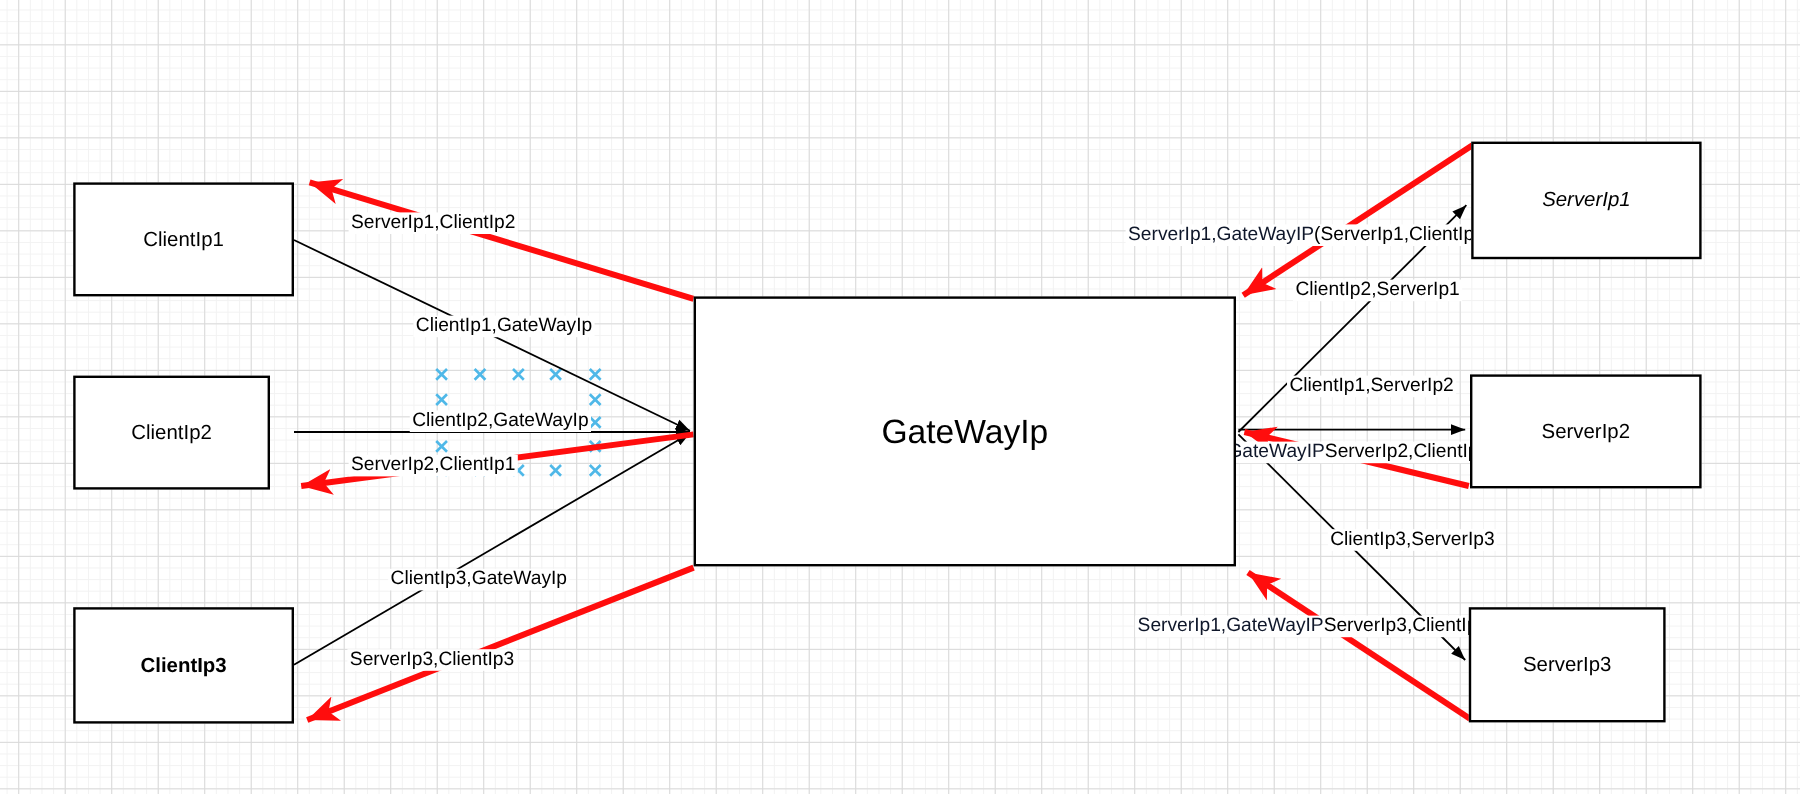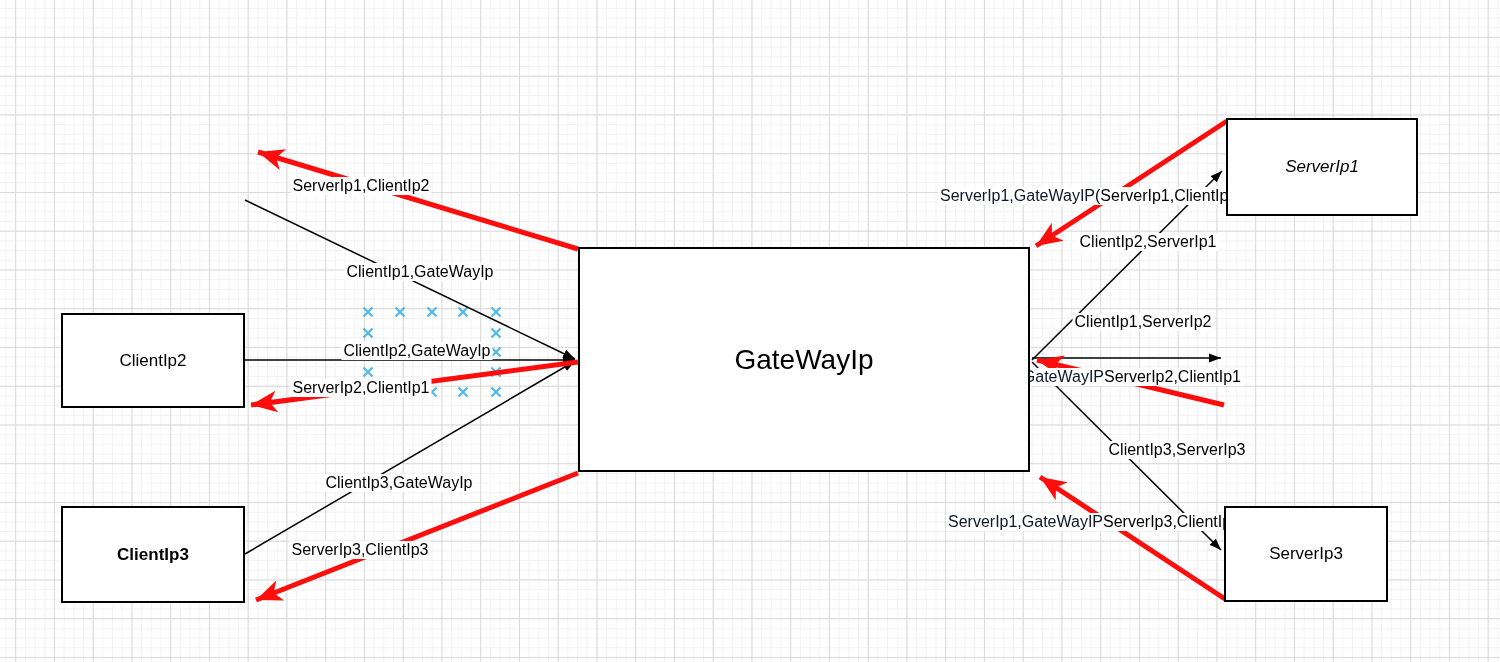--- a/index.html
+++ b/index.html
@@ -96,31 +96,37 @@
   <div class="elabel" style="left:360px;top:550px;">ServerIp3,ClientIp3</div>
 
   <div class="elabel" style="left:1148px;top:242px;">ClientIp2,ServerIp1</div>
   <div class="elabel" style="left:1143px;top:322px;">ClientIp1,ServerIp2</div>
   <div class="elabel" style="left:1177px;top:450px;">ClientIp3,ServerIp3</div>
 
   <div class="elabel anchor-left" style="left:938px;top:196px;"><span class="blue">ServerIp1,GateWayIP</span><span>(ServerIp1,ClientIp2</span></div>
   <div class="elabel anchor-left" style="left:947px;top:377px;"><span class="blue">ServerIp1,GateWayIP</span><span>ServerIp2,ClientIp1</span></div>
   <div class="elabel anchor-left" style="left:946px;top:522px;"><span class="blue">ServerIp1,GateWayIP</span><span>ServerIp3,ClientIp3</span></div>
 
-  <div class="node" style="left:61px;top:313px;width:184px;height:95px;">
+  <div class="node" style="left:61px;top:152px;width:184px;height:95px;">
+    <span>ClientIp1</span>
+  </div>
+  <div class="node" style="left:61px;top:313px;width:164px;height:95px;">
     <span>ClientIp2</span>
   </div>
   <div class="node" style="left:61px;top:506px;width:184px;height:97px;font-weight:bold;">
     <span>ClientIp3</span>
   </div>
 
   <div class="node gateway" style="left:578px;top:247px;width:452px;height:225px;">
     <span>GateWayIp</span>
   </div>
 
   <div class="node" style="left:1226px;top:118px;width:192px;height:98px;font-style:italic;">
     <span>ServerIp1</span>
   </div>
+  <div class="node" style="left:1225px;top:312px;width:193px;height:95px;">
+    <span>ServerIp2</span>
+  </div>
   <div class="node" style="left:1224px;top:506px;width:164px;height:96px;">
     <span>ServerIp3</span>
   </div>
 
 </div>
 
 </body></html>

